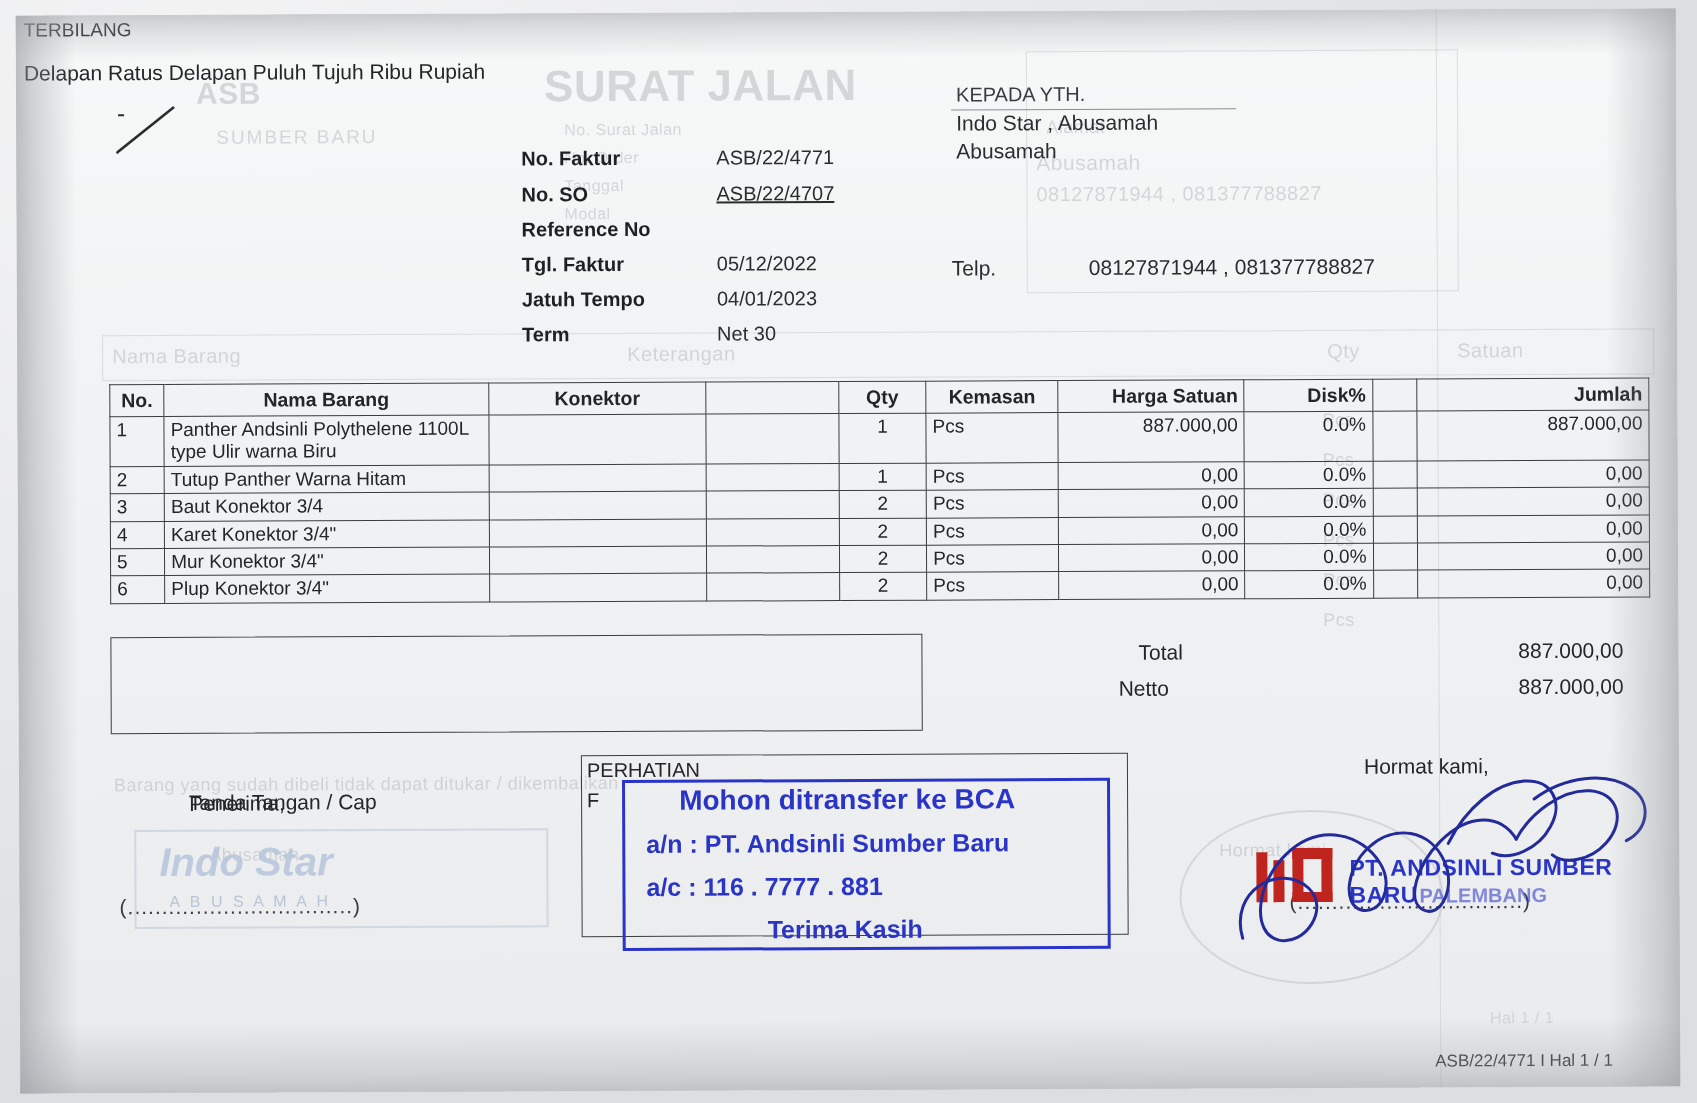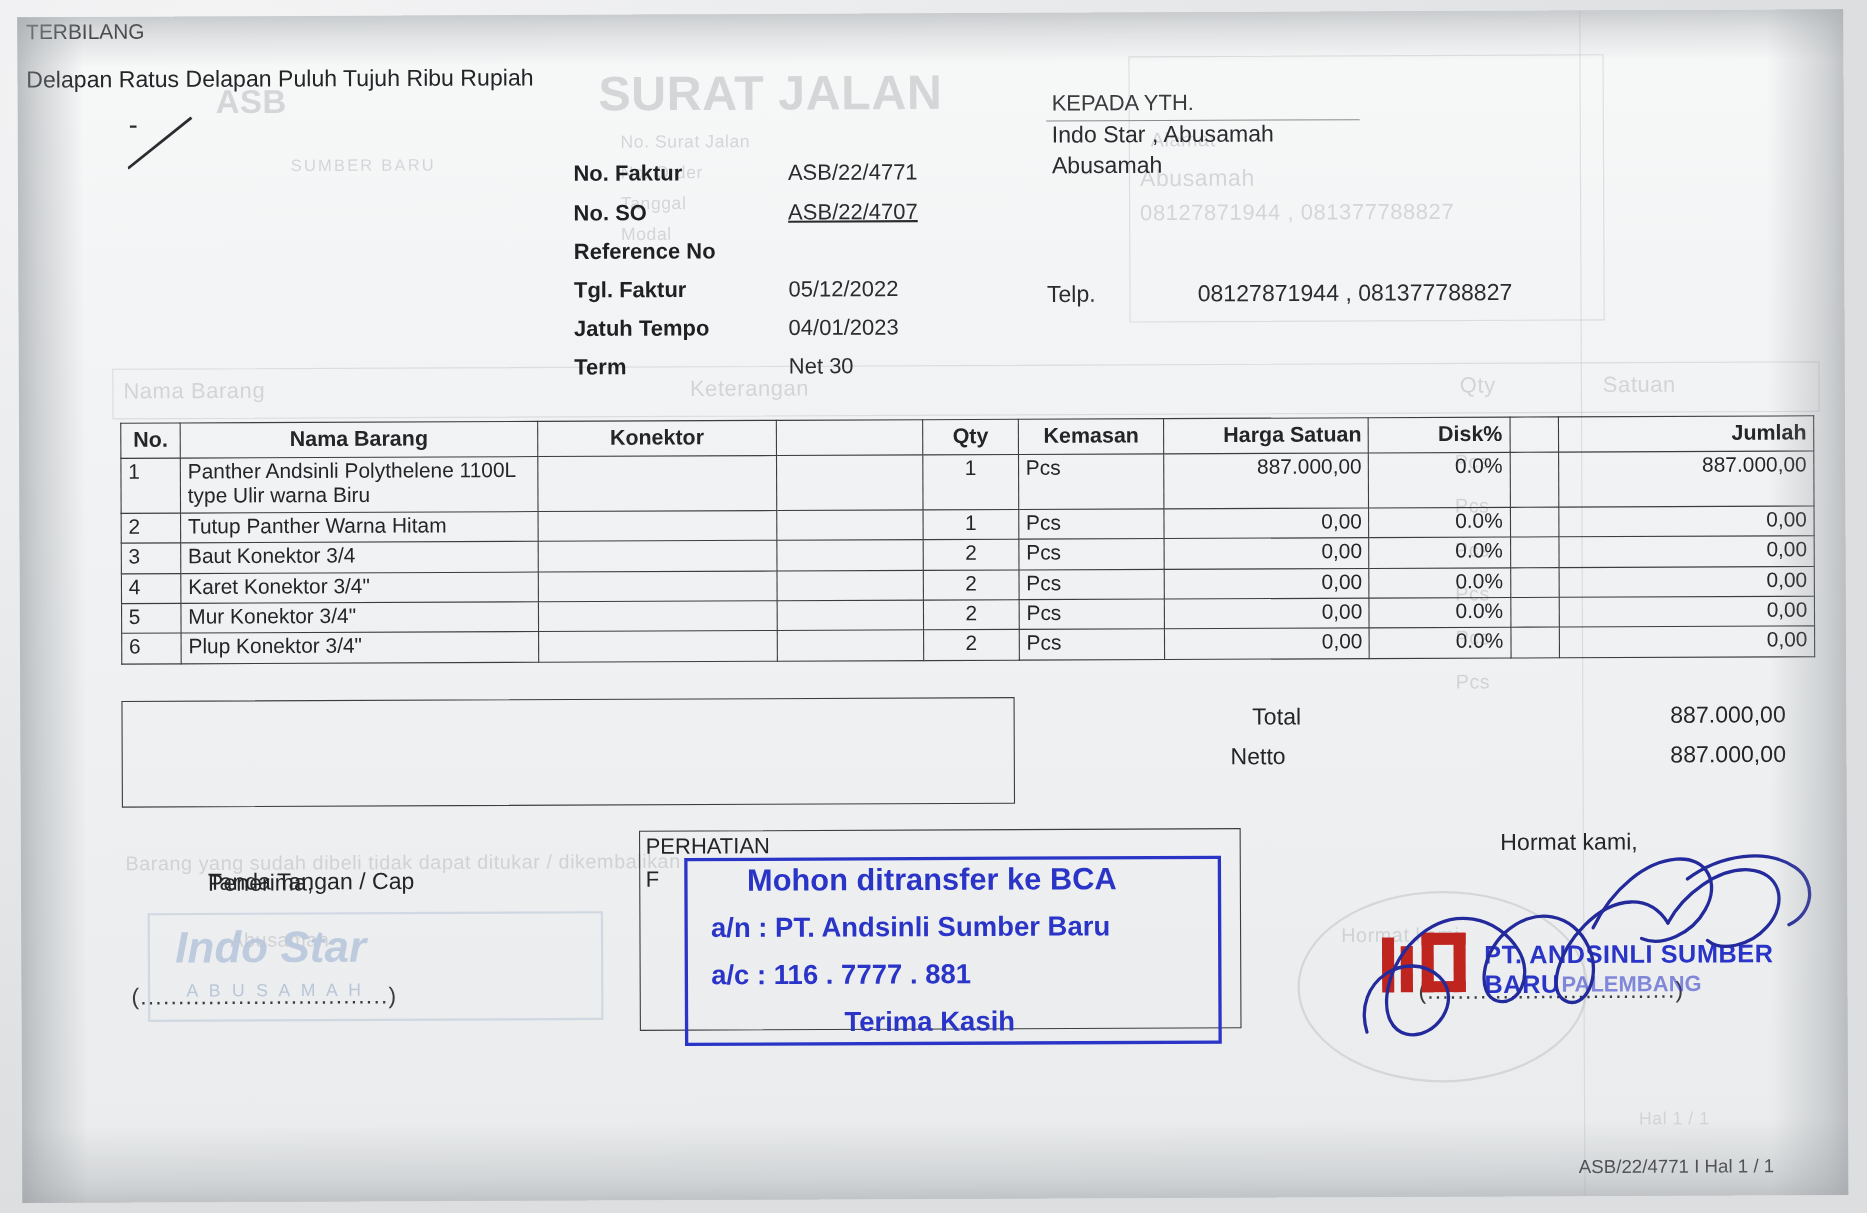--- a/index.html
+++ b/index.html
@@ -119,21 +119,21 @@
   #ghostHal{position:absolute;left:1470px;top:1000px;font-size:16px;color:#bfc2c6;}
 </style>
 </head>
 <body>
 
 <div id="sheet">
   <div id="paper">
 
     <div class="ghost" style="left:528px;top:48px;font-size:44px;font-weight:bold;">SURAT JALAN</div>
     <div class="ghost" style="left:180px;top:62px;font-size:30px;font-weight:bold;">ASB</div>
-    <div class="ghost" style="left:200px;top:128px;font-size:15px;letter-spacing:2px;margin-left:48px;">SUMBER BARU</div>
+    <div class="ghost" style="left:200px;top:112px;font-size:19px;letter-spacing:2px;">SUMBER BARU</div>
     <div class="ghost" style="left:548px;top:108px;font-size:16px;">No. Surat Jalan</div>
     <div class="ghost" style="left:548px;top:136px;font-size:16px;">No. Order</div>
     <div class="ghost" style="left:548px;top:164px;font-size:16px;">Tanggal</div>
     <div class="ghost" style="left:548px;top:192px;font-size:16px;">Modal</div>
     <div class="ghost" style="left:1030px;top:106px;font-size:18px;">Alamat</div>
     <div class="ghost" style="left:1020px;top:140px;font-size:21px;">Abusamah</div>
     <div class="ghost" style="left:1020px;top:172px;font-size:20px;">08127871944 , 081377788827</div>
     <div class="ghostbox" style="left:1010px;top:40px;width:430px;height:240px;"></div>
     <div class="ghostbox" style="left:85px;top:320px;width:1550px;height:44px;"></div>
     <div class="ghost" style="left:95px;top:330px;font-size:20px;">Nama Barang</div>

